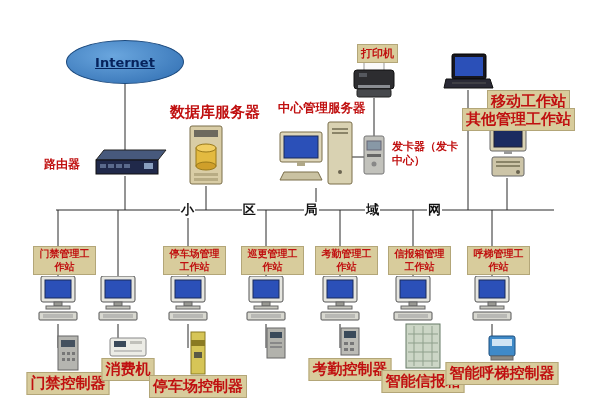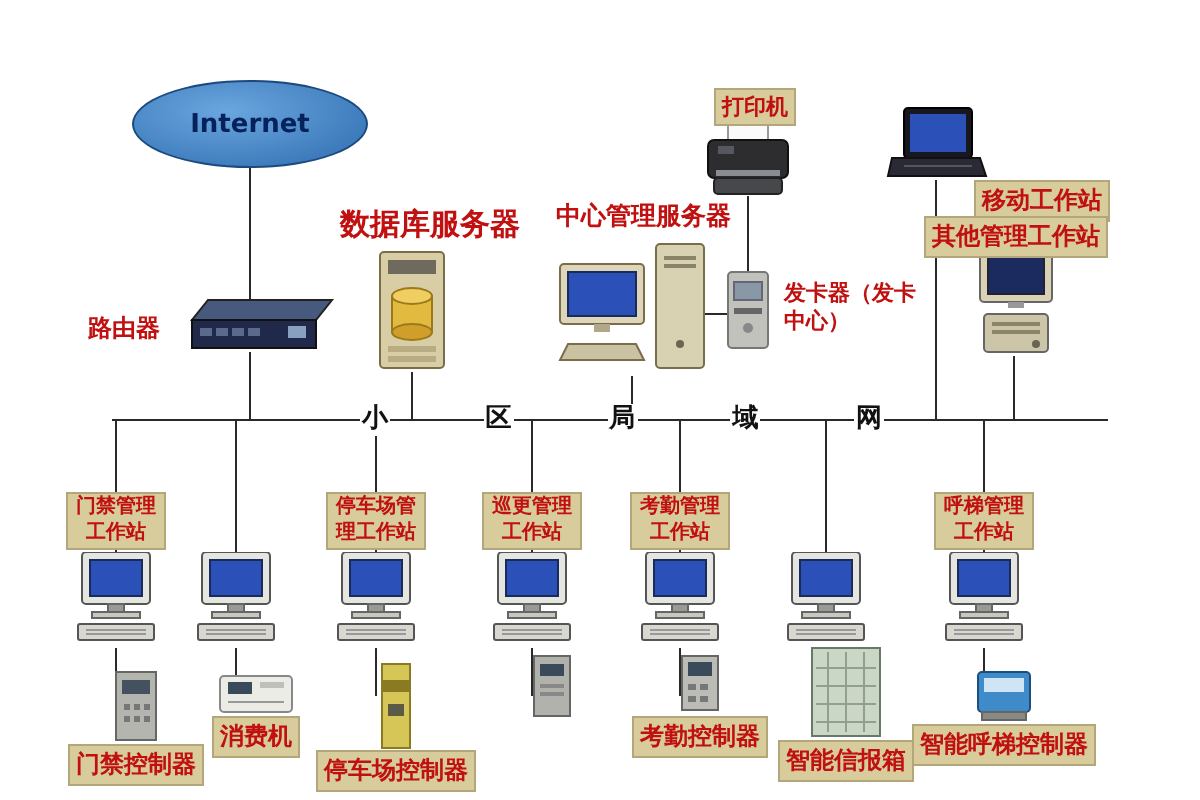--- a/index.html
+++ b/index.html
@@ -5,27 +5,27 @@
   * { margin:0; padding:0; box-sizing:border-box; }
   html,body { width:600px; height:400px; }
   body { font-family:"DejaVu Sans","Liberation Sans",sans-serif; background:#ffffff; }
   #canvas { position:relative; width:600px; height:400px; background:#ffffff; overflow:hidden; }
   #wires { position:absolute; left:0; top:0; z-index:0; }
   .cline { stroke:var(--line,#2a2a2a); stroke-width:1; }
   .screen { fill:var(--screen-blue,#2b50b8); }
   .abs { position:absolute; z-index:2; }
   .plain-label { color:var(--label-text,#c01010); font-weight:bold; font-size:12px; white-space:nowrap; }
   .tan-label { background:var(--label-bg,#d8cc9c); border:1px solid #b3a678; color:var(--label-text,#c01010);
-               font-weight:bold; font-size:12px; padding:1px 3px; white-space:nowrap; }
-  .station-label { width:50px; text-align:center; white-space:normal; line-height:1.25; font-size:10px; padding:1px 2px; }
+               font-weight:bold; font-size:15px; padding:1px 3px; white-space:nowrap; }
+  .station-label { width:63px; text-align:center; white-space:normal; line-height:1.25; font-size:10px; padding:1px 2px; }
   .device-label { transform:translateX(-50%);text-align:center; }
   .cloud { left:66px; top:40px; width:118px; height:44px; border-radius:50%;
            background:radial-gradient(ellipse at 40% 35%, #6aa6de, #2e6cb0);
            border:1px solid #1c4a7e; display:flex; align-items:center; justify-content:center;
-           font-size:13px; font-weight:bold; color:#06225c; }
+           font-size:13px; font-weight:bold; color:#06225c;text-decoration:underline; }
   .bus-label { left:180px; top:202px; width:262px; display:flex; justify-content:space-between; }
   .bus-label span { background:#ffffff; font-size:13px; font-weight:bold; color:#111; padding:0 1px; line-height:16px; }
 </style>
 </head>
 <body>
 
 <div id="canvas">
 
   <svg id="wires" width="600" height="400" viewBox="0 0 600 400">
     <defs>
@@ -206,20 +206,21 @@
     <span>区</span>
     <span>局</span>
     <span>域</span>
     <span>网</span>
   </div>
 
   <div class="abs tan-label station-label" style="left:33px;top:246px">门禁管理工作站</div>
   <div class="abs tan-label station-label" style="left:163px;top:246px">停车场管理工作站</div>
   <div class="abs tan-label station-label" style="left:241px;top:246px">巡更管理工作站</div>
   <div class="abs tan-label station-label" style="left:315px;top:246px">考勤管理工作站</div>
+  <div class="abs tan-label station-label" style="left:388px;top:246px">信报箱管理工作站</div>
   <div class="abs tan-label station-label" style="left:467px;top:246px">呼梯管理工作站</div>
 
   <div class="abs tan-label device-label" style="left:68px;top:372px">门禁控制器</div>
   <div class="abs tan-label device-label" style="left:128px;top:358px">消费机</div>
   <div class="abs tan-label device-label" style="left:198px;top:375px">停车场控制器</div>
   <div class="abs tan-label device-label" style="left:350px;top:358px">考勤控制器</div>
   <div class="abs tan-label device-label" style="left:423px;top:370px">智能信报箱</div>
   <div class="abs tan-label device-label" style="left:502px;top:362px">智能呼梯控制器</div>
 
 </div>

